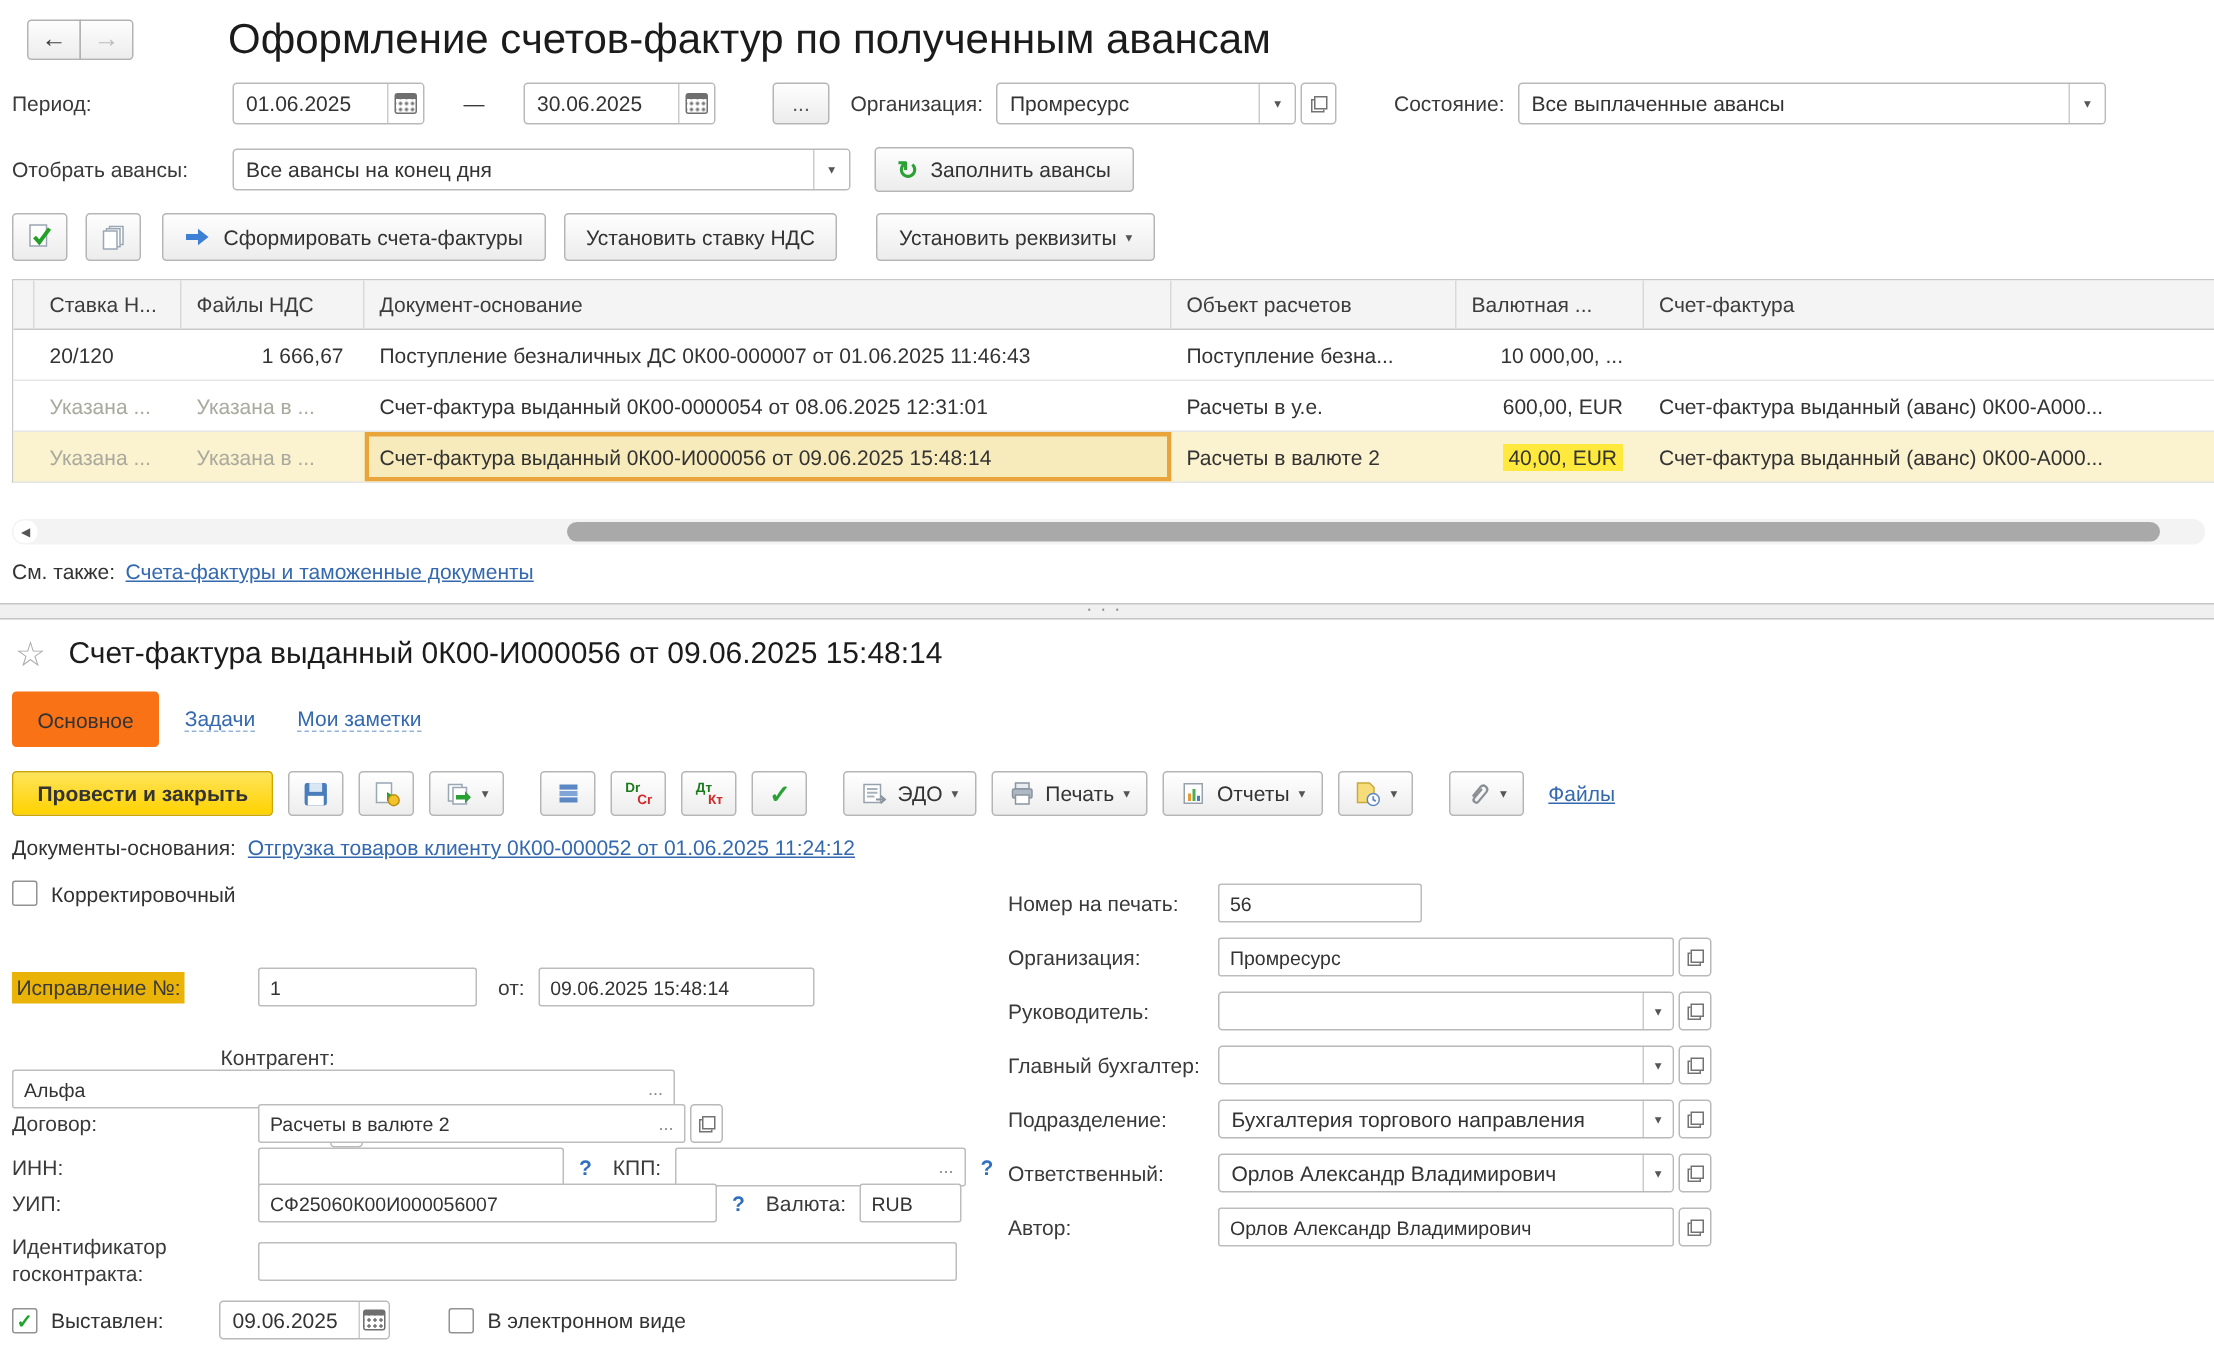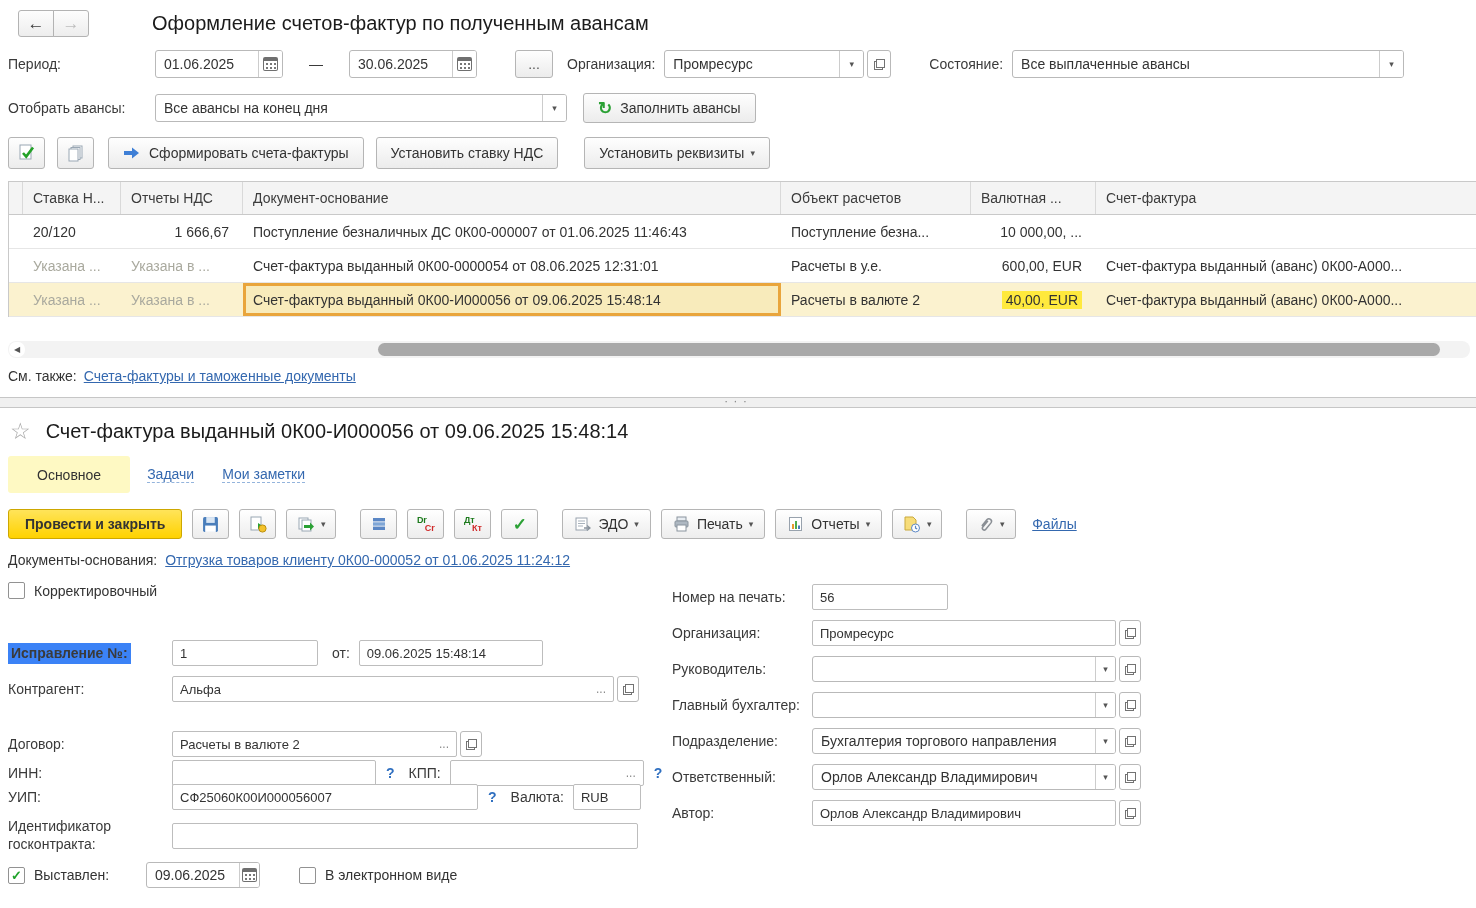--- a/index.html
+++ b/index.html
@@ -15,21 +15,21 @@
   .drop{color:#555;font-size:9px;margin-left:6px;}
   .pickdots{margin-left:auto;color:#8a8a8a;font-size:12px;padding-left:6px;}
   .help{color:#2f6fc0;font-weight:bold;font-size:14px;}
 
   
   .nav-row{display:flex;align-items:center;padding:10px 0 0 18px;}
   .nbtn{width:36px;height:27px;border:1px solid #b3b3b3;background:linear-gradient(#fdfdfd,#ededed);
         display:flex;align-items:center;justify-content:center;font-size:17px;color:#3d3d3d;cursor:pointer;}
   .nbtn.back{border-radius:3px 0 0 3px;}
   .nbtn.fwd{border-radius:0 3px 3px 0;margin-left:-1px;color:#bcbcbc;}
-  .page-title{font-size:20px;color:#1b1b1b;margin-left:63px;white-space:nowrap;}
+  .page-title{font-size:28px;color:#1b1b1b;margin-left:63px;white-space:nowrap;}
 
   
   .frow{display:flex;align-items:center;padding-left:8px;}
   .frow1{margin-top:13px;}
   .frow2{margin-top:15px;}
   .flabel{color:#3a3a3a;white-space:nowrap;}
   .w-period{width:147px;}
   .combo{display:flex;height:28px;border:1px solid #b9b9b9;border-radius:3px;background:#fff;align-items:stretch;overflow:hidden;}
   .combo .cval{flex:1;display:flex;align-items:center;padding:0 8px;white-space:nowrap;overflow:hidden;}
   .combo .seg{width:24px;display:flex;align-items:center;justify-content:center;border-left:1px solid #cccccc;color:#555;cursor:pointer;background:#fff;}
@@ -78,21 +78,21 @@
 
   .splitter{margin-top:13px;height:11px;background:#f0f0f0;border-top:1px solid #c6c6c6;border-bottom:1px solid #c6c6c6;
             display:flex;align-items:center;justify-content:center;cursor:row-resize;}
   .splitter .dots{color:#8b8b8b;font-size:13px;letter-spacing:5px;line-height:5px;margin-top:-4px;}
 
   
   .doc-head{display:flex;align-items:center;margin:12px 0 0 10px;}
   .star{font-size:23px;color:#a9a9a9;margin-right:15px;line-height:1;cursor:pointer;}
   .doc-title{font-size:20px;color:#1b1b1b;white-space:nowrap;}
   .tabs{display:flex;align-items:center;margin:13px 0 0 8px;height:37px;}
-  .tab-active{background:#fef9c3;border-radius:3px;padding:0 29px;height:37px;display:flex;align-items:center;cursor:pointer;}
+  .tab-active{background:#f97316;border-radius:3px;padding:0 17px;height:37px;display:flex;align-items:center;cursor:pointer;}
   .tab-link{margin-left:17px;color:#3468af;text-decoration:none;border-bottom:1px dashed #94b4dc;cursor:pointer;}
   .tab-link.second{margin-left:28px;}
 
   .dtb{display:flex;align-items:center;margin:16px 0 0 8px;}
   .ybtn{height:30px;padding:0 16px;background:linear-gradient(#ffe45a,#ffd200);border:1px solid #cda700;border-radius:3px;
         font-weight:bold;font-size:14px;display:flex;align-items:center;cursor:pointer;}
   .ibtn{height:30px;min-width:37px;padding:0 7px;display:flex;align-items:center;justify-content:center;
         background:linear-gradient(#ffffff,#ededed);border:1px solid #b5b5b5;border-radius:3px;margin-left:10px;cursor:pointer;}
   .ibtn.gap{margin-left:24px;}
   .lblbtn{padding:0 11px;}
@@ -112,29 +112,29 @@
   .fa .lab2{width:140px;flex-shrink:0;color:#3a3a3a;}
   .lcol{left:8px;}
   .rcol{left:672px;}
   .fld{border:1px solid #bdbdbd;border-radius:2px;height:26px;display:flex;align-items:center;padding:0 7px;font-size:13px;background:#fff;overflow:hidden;white-space:nowrap;}
   .c26{height:26px;}
   .c26 .seg{width:20px;}
   .ob26{height:26px;width:22px;}
   .cb{width:17px;height:17px;border:1px solid #929292;border-radius:2px;background:#fff;display:flex;align-items:center;justify-content:center;cursor:pointer;flex-shrink:0;}
   .cb .chk{color:#1fa32a;font-weight:bold;font-size:13px;line-height:1;}
   .cb-lab{margin-left:9px;}
-  .hl{background:#3b82f6;padding:2px 3px 3px 3px;font-weight:bold;}
+  .hl{background:#eab308;padding:2px 3px 3px 3px;}
   .fromlab{margin:0 9px 0 14px;color:#3a3a3a;}
   .mlh{margin-left:10px;}
   .gos-lab{width:164px;flex-shrink:0;color:#3a3a3a;line-height:1.25;}
 
   .l-corr{top:6px;}
   .l-inv{top:36px;}
   .l-fix{top:64px;}
-  .l-ctr{top:100px;}
+  .l-ctr{top:116px;flex-direction:column;}
   .l-inn{top:136px;margin-top:48px;}
   .l-dog{top:155px;}
   .l-uip{top:208px;}
   .l-gos{top:242px;}
   .l-vys{top:286px;}
   .r-1{top:8px;}.r-2{top:44px;}.r-3{top:80px;}.r-4{top:116px;}.r-5{top:152px;}.r-6{top:188px;}.r-7{top:224px;}
 
   svg{display:block;}
 </style>
 </head>
@@ -221,21 +221,21 @@
     <div class="btn ml26">
       <span>Установить реквизиты</span>
       <span class="drop">▾</span>
     </div>
   </div>
 
   <div class="tbl">
     <div class="thead">
       <div class="th selcol"></div>
       <div class="th">Ставка Н...</div>
-      <div class="th">Отчеты НДС</div>
+      <div class="th">Файлы НДС</div>
       <div class="th">Документ-основание</div>
       <div class="th">Объект расчетов</div>
       <div class="th">Валютная ...</div>
       <div class="th" style="border-right:none;">Счет-фактура</div>
     </div>
 
     <div class="trow">
       <div class="td"></div>
       <div class="td">20/120</div>
       <div class="td num">1 666,67</div>

